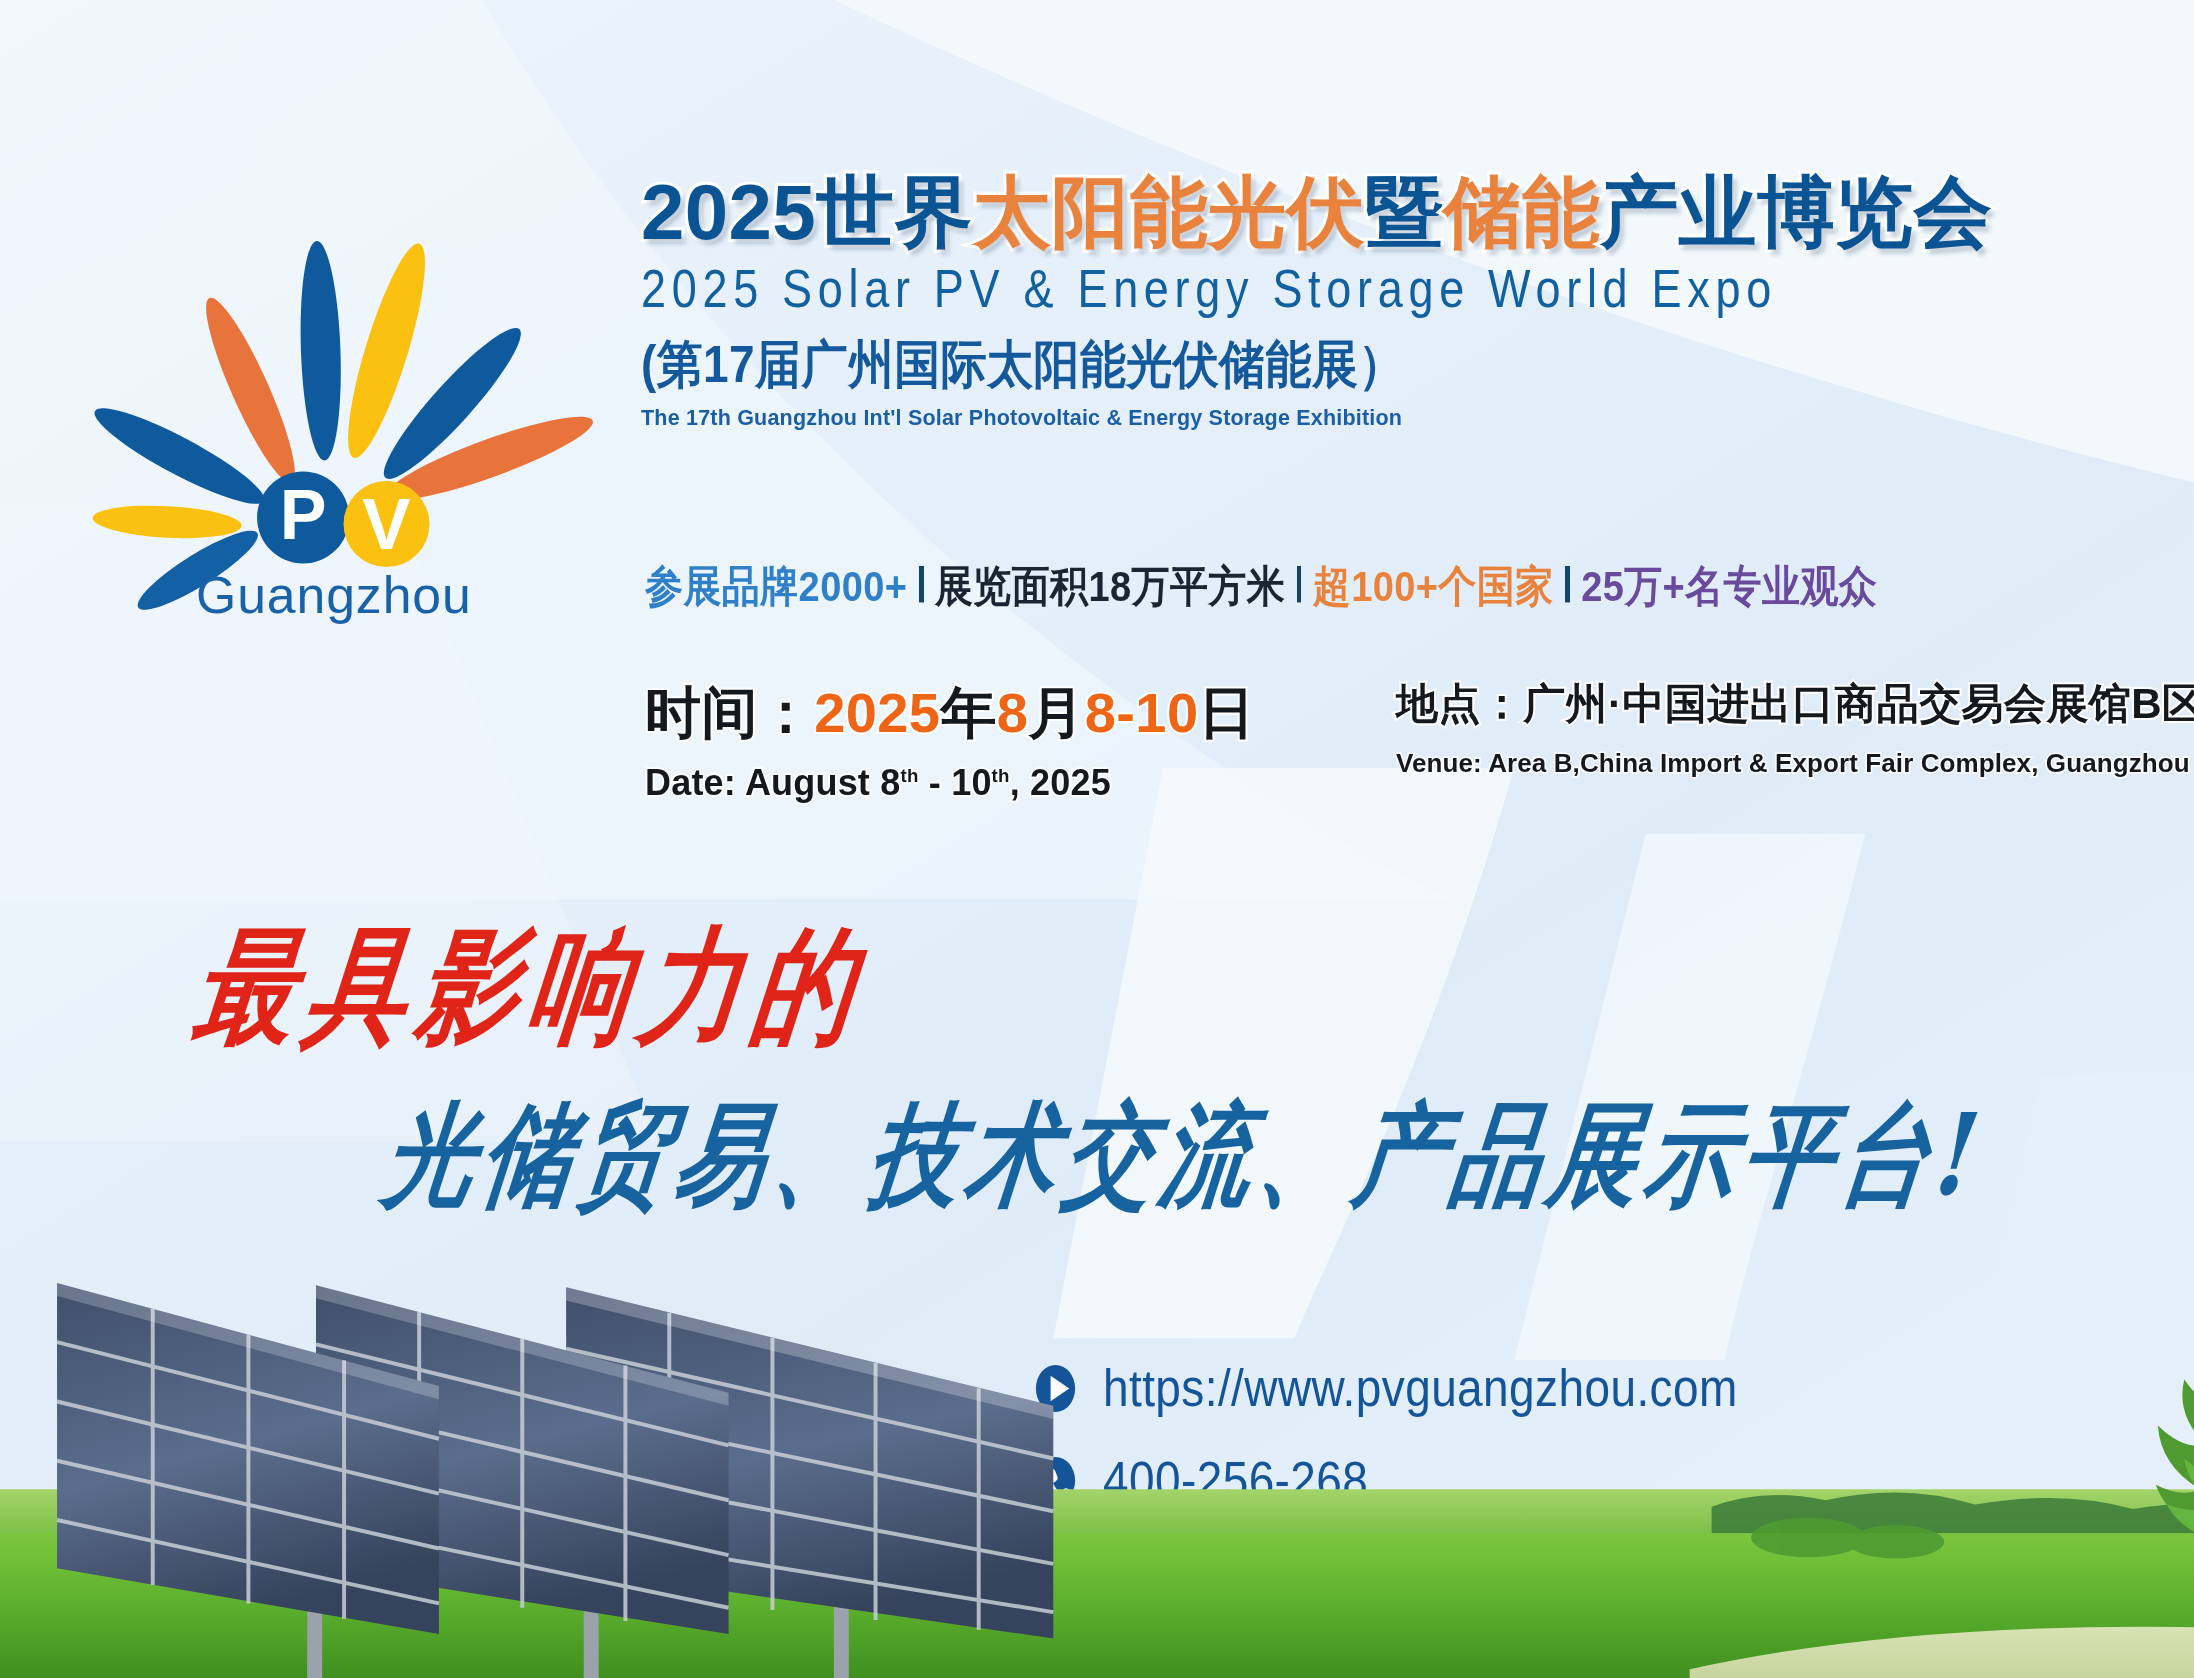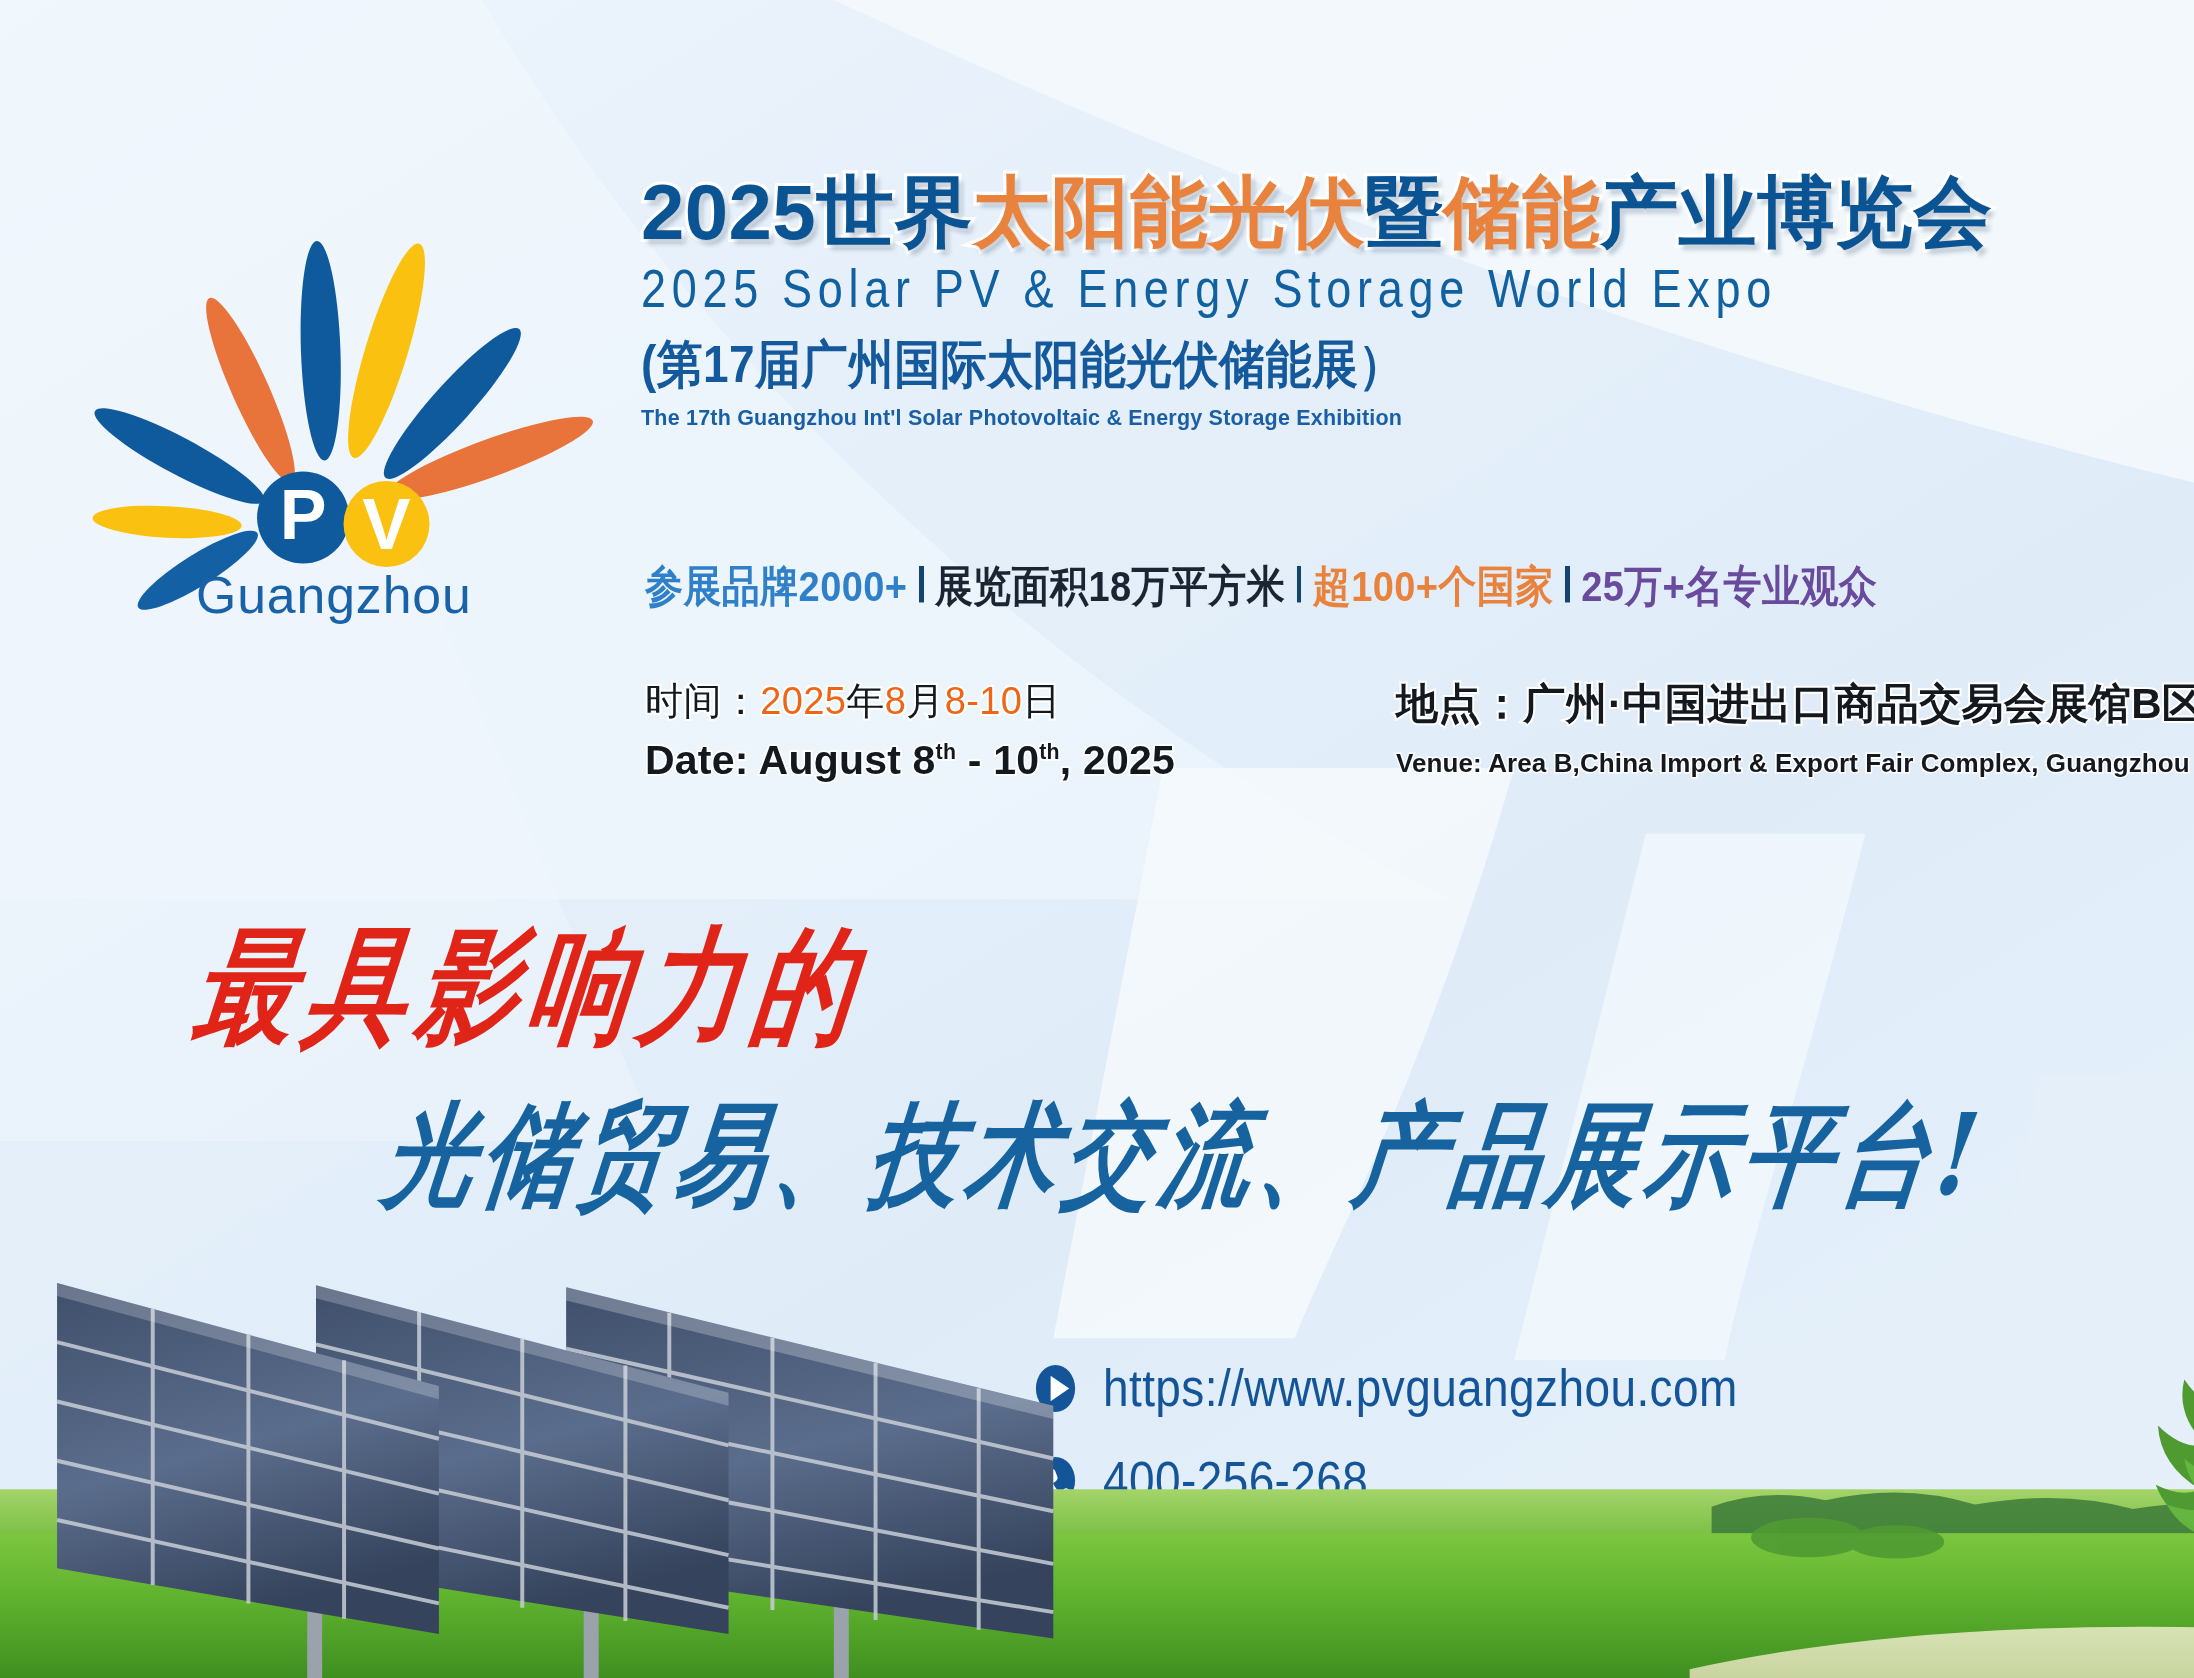--- a/index.html
+++ b/index.html
@@ -61,26 +61,26 @@
   .st-countries{color:#e8823c;}
   .st-visitors{color:#6a4a9c;}
   .sep{
     display:inline-block;width:4.8px;height:32px;background:#14446e;
     margin:0 11.4px;vertical-align:middle;position:relative;top:-2.2px;
   }
 
   
   .dateblock{position:absolute;left:645px;top:676px;white-space:nowrap;}
   .date-cn{
-    font-size:38px;font-weight:normal;color:#14181f;letter-spacing:0.4px;
+    font-size:56px;font-weight:bold;color:#14181f;letter-spacing:0.4px;
     -webkit-text-stroke:4px #ffffff;paint-order:stroke fill;
   }
   .date-cn .dnum{color:#ef6516;}
   .date-en{
-    font-size:41px;font-weight:bold;color:#14181f;margin-top:9.7px;
+    font-size:36px;font-weight:bold;color:#14181f;margin-top:9.7px;
     letter-spacing:0.2px;
     -webkit-text-stroke:3.5px #ffffff;paint-order:stroke fill;
   }
   .date-en sup{font-size:.52em;vertical-align:super;}
 
   .venueblock{position:absolute;left:1396px;top:676px;white-space:nowrap;}
   .venue-cn{
     font-size:42px;font-weight:bold;color:#14181f;letter-spacing:0.4px;
     -webkit-text-stroke:4px #ffffff;paint-order:stroke fill;
   }

